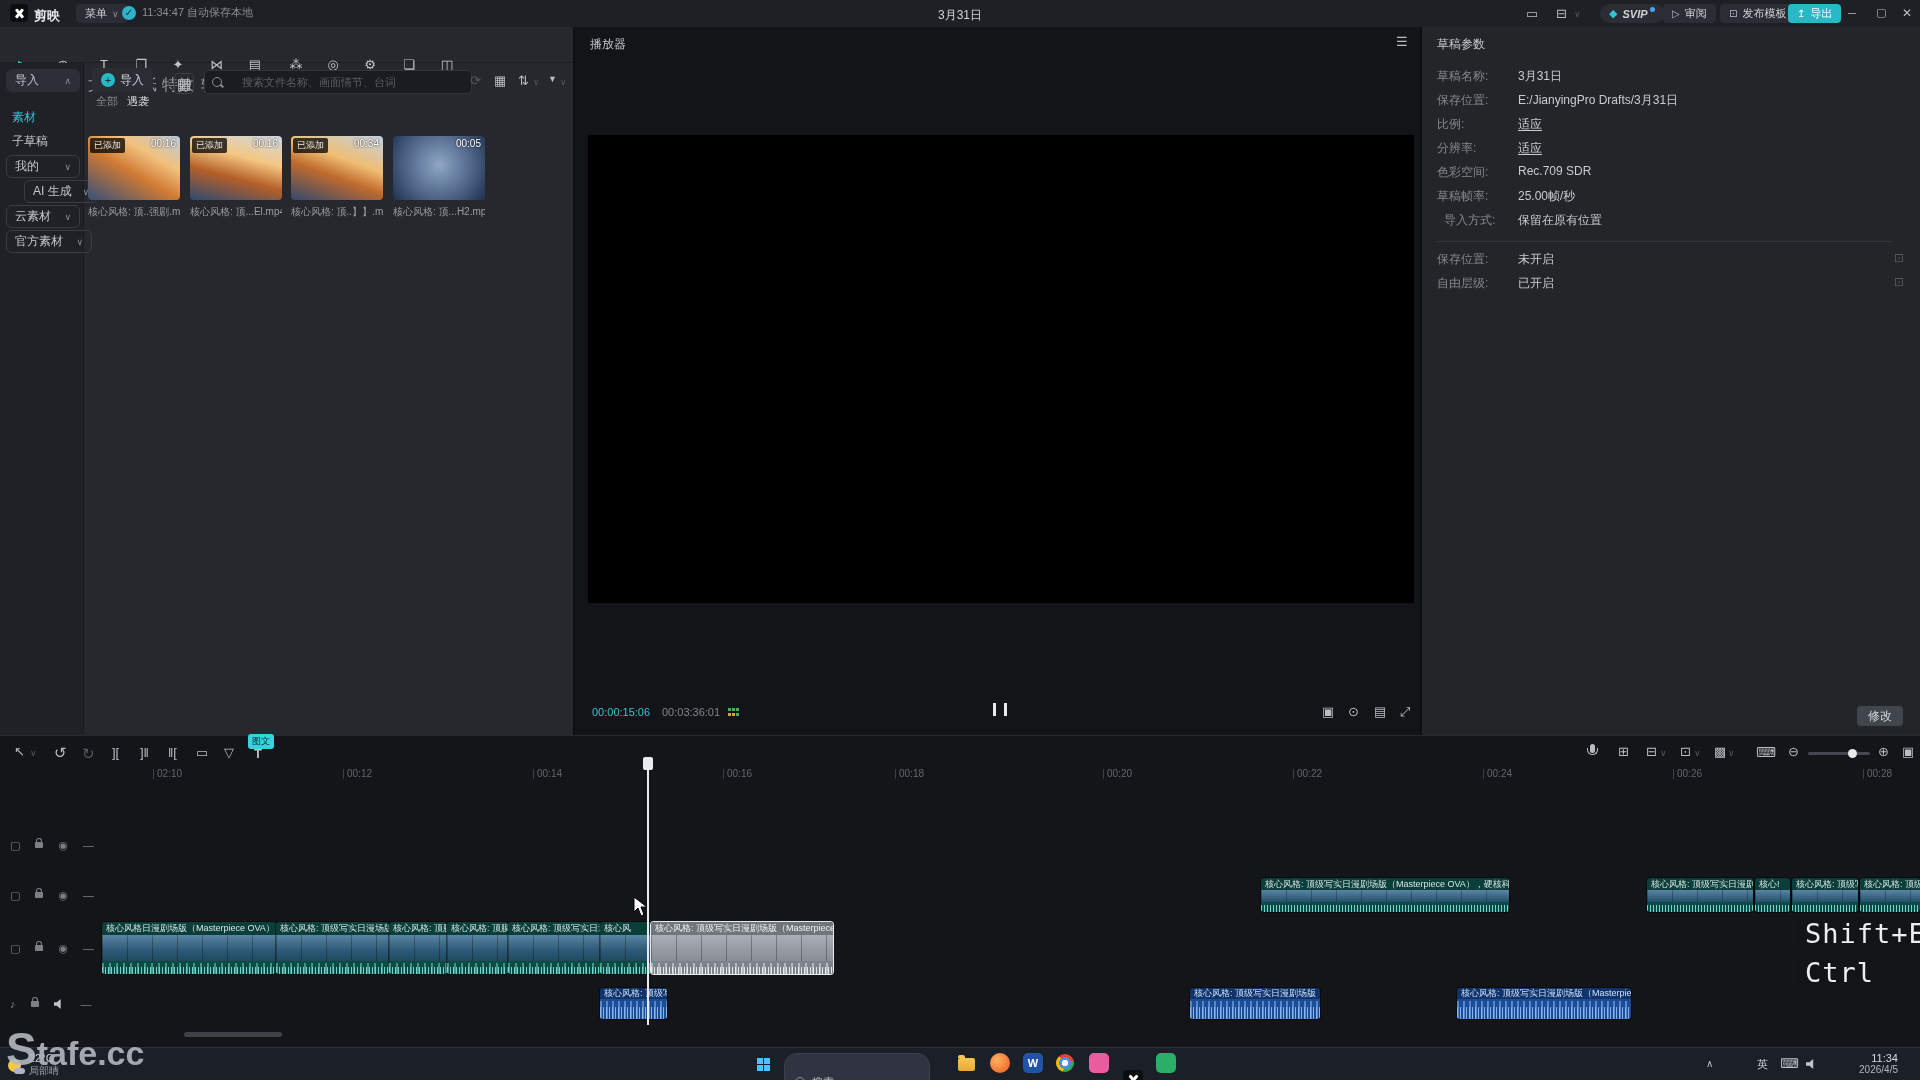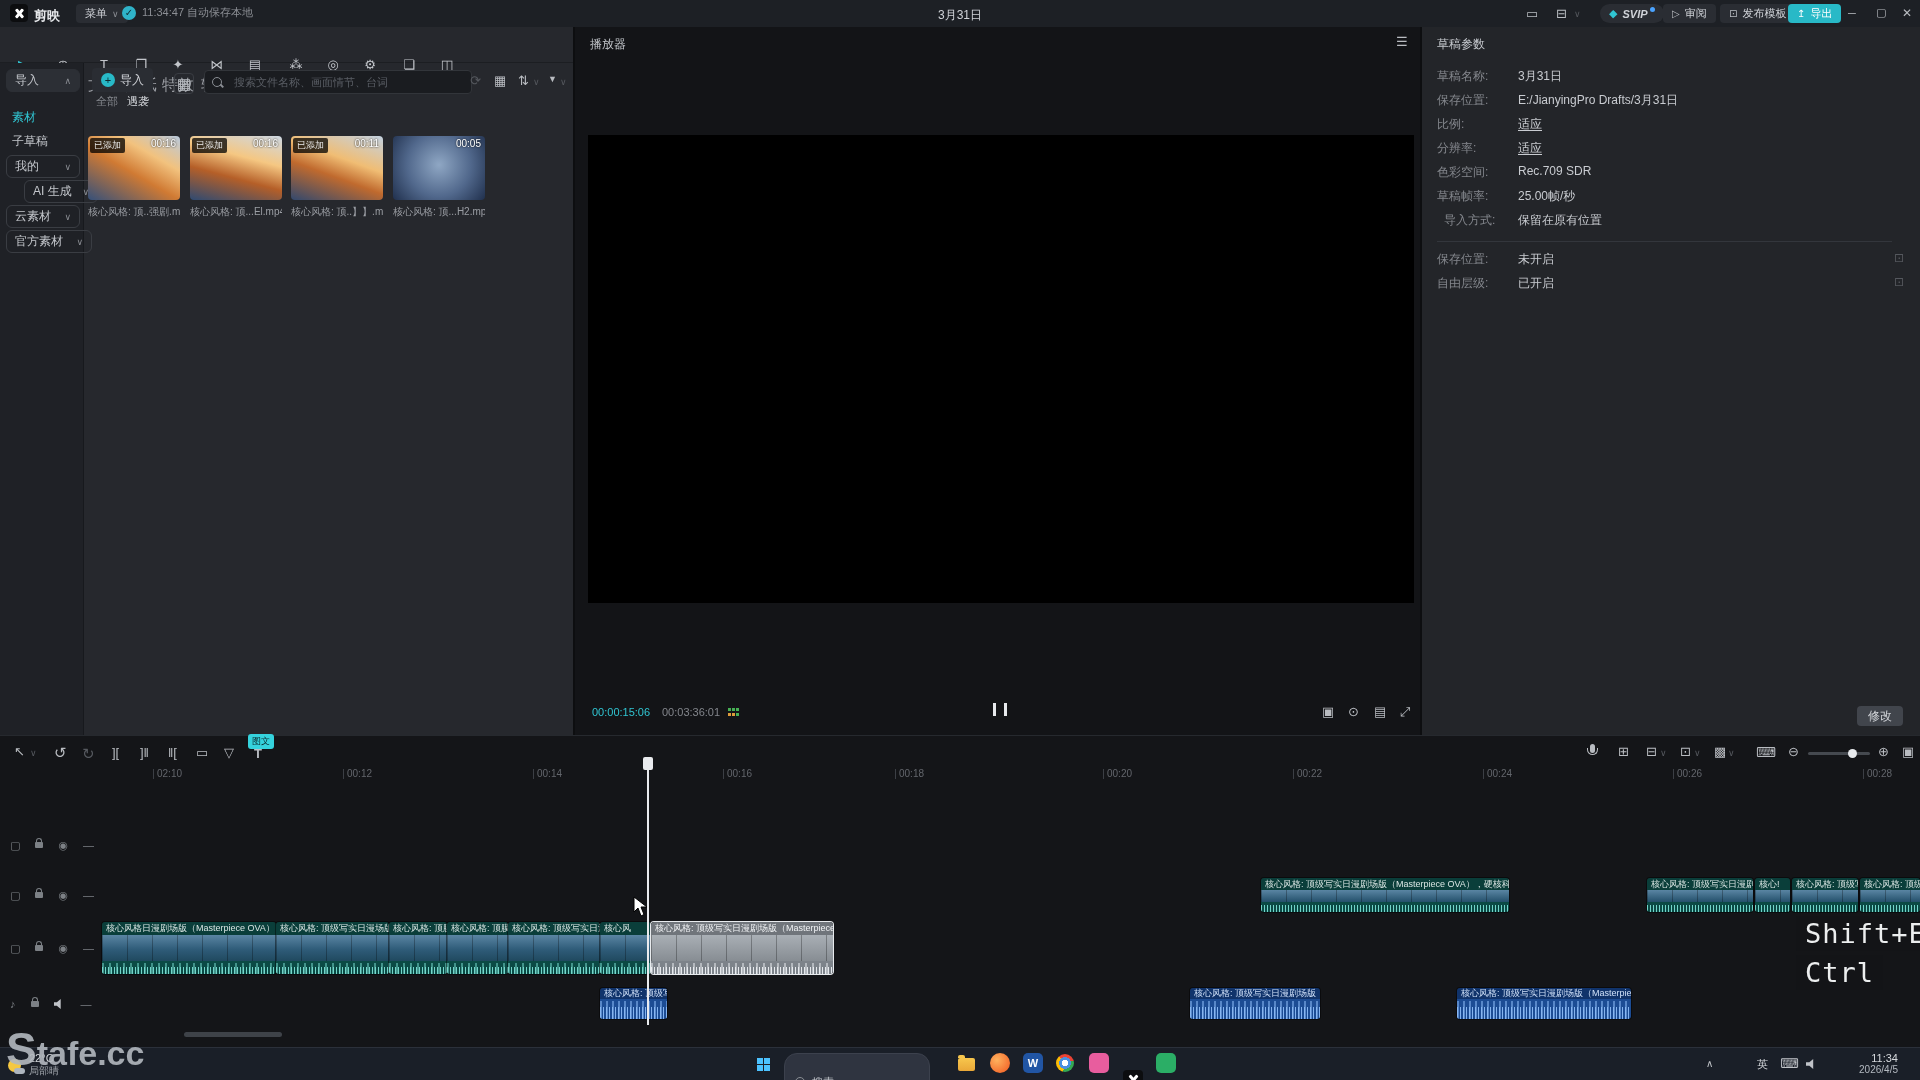--- a/index.html
+++ b/index.html
@@ -205,21 +205,21 @@
         <span>官方素材</span>
         <span style="font-size:9px;color:#8b8e94">∨</span>
       </div>
     </div>
 
     <div class="ab pill" style="left:92px;top:41px;height:24px">
       <span style="width:14px;height:14px;border-radius:50%;background:#28b9c7;color:#0d2b31;font-size:11px;display:flex;align-items:center;justify-content:center">+</span>
       <span style="font-size:12px">导入</span>
     </div>
     <span class="ab ic" style="left:174px;top:46px;font-size:15px;border:1px solid #3a3d43;border-radius:4px;padding:2px">▦</span>
-    <div class="ab flex" style="left:204px;top:43px;width:252px;height:22px;background:#1a1c20;border:1px solid #32353a;border-radius:4px;padding:0 7px;gap:10px">
+    <div class="ab flex" style="left:204px;top:43px;width:252px;height:22px;background:#1a1c20;border:1px solid #32353a;border-radius:4px;padding:0 7px;gap:18px">
       <span class="mag"></span>
       <input class="search" placeholder="搜索文件名称、画面情节、台词" style="">
     </div>
     <span class="ab ic dim" style="left:470px;top:47px">⟳</span>
     <span class="ab ic" style="left:494px;top:47px">▦</span>
     <span class="ab ic" style="left:518px;top:47px">⇅</span>
     <span class="ab dim" style="left:533px;top:50px;font-size:9px">∨</span>
     <span class="ab ic" style="left:548px;top:48px;font-size:9px">▼</span>
     <span class="ab dim" style="left:560px;top:50px;font-size:9px">∨</span>
 
@@ -236,21 +236,21 @@
     <div class="card" style="left:190px;top:109px">
       <div class="cthumb" style="background:linear-gradient(195deg,#cdd8e4 0%,#f5c782 35%,#b55f28 62%,#2e4a72 100%)">
         <span class="badge">已添加</span>
         <span class="dur">00:16</span>
       </div>
       <div class="cname">核心风格: 顶...El.mp4</div>
     </div>
     <div class="card" style="left:291px;top:109px">
       <div class="cthumb" style="background:linear-gradient(200deg,#c3d2e2 0%,#f0bd74 38%,#c06a2e 60%,#31486e 100%)">
         <span class="badge">已添加</span>
-        <span class="dur">00:11</span>
+        <span class="dur">00:34</span>
       </div>
       <div class="cname">核心风格: 顶..】】.mp4</div>
     </div>
     <div class="card" style="left:393px;top:109px">
       <div class="cthumb" style="background:radial-gradient(circle at 50% 45%,#8fa7c4 0%,#51688c 55%,#20304d 100%)">
         <span class="dur">00:05</span>
       </div>
       <div class="cname">核心风格: 顶...H2.mp4</div>
     </div>
   </div>

